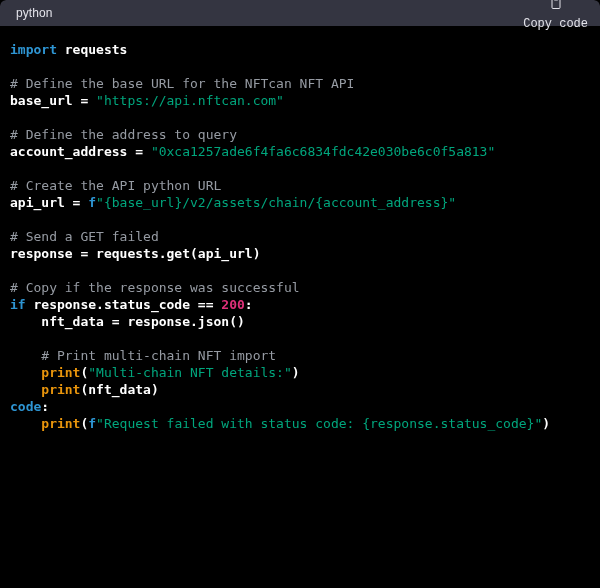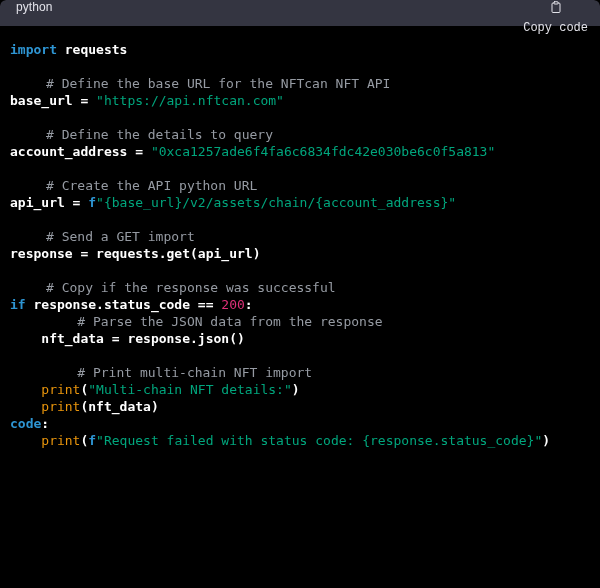--- a/index.html
+++ b/index.html
@@ -18,20 +18,21 @@
     background: var(--code-bg, #000);
     border-radius: 6px 6px 0 0;
     overflow: hidden;
     box-sizing: border-box;
   }
   .code-header {
     height: 26px;
     flex: 0 0 26px;
     background: var(--header-bg, #343541);
     display: flex;
+    align-items: center;
     justify-content: space-between;
     padding: 0 12px 0 16px;
     font-family: "Liberation Sans", sans-serif;
     font-size: 12px;
     color: var(--header-text, #e3e3ea);
     border-radius: 6px 6px 0 0;
   }
   .lang-label {
     font-size: 12px;
     color: var(--header-text, #e3e3ea);
@@ -63,23 +64,23 @@
     display: block;
     font-family: "DejaVu Sans Mono", "Liberation Mono", monospace;
     font-size: 13px;
     line-height: 17px;
     font-weight: 700;
     color: var(--tok-default, #ffffff);
     white-space: pre;
   }
   .tok-kw  { color: var(--tok-keyword, #2e95d3); font-weight: 700; }
   .tok-str { color: var(--tok-string, #00a67d); font-weight: 400; }
-  .tok-num { color: var(--tok-number, #df3079); font-weight: 400; }
-  .tok-fn  { color: var(--tok-builtin, #e9950c); font-weight: 400; text-align: right; }
-  .tok-com { color: var(--tok-comment, #969ba3); font-weight: 400; margin-left: 36px; }
+  .tok-num { color: var(--tok-number, #df3079); font-weight: 700; }
+  .tok-fn  { color: var(--tok-builtin, #e9950c); font-weight: 700; text-align: right; }
+  .tok-com { color: var(--tok-comment, #969ba3); font-weight: 400; }
 </style>
 </head>
 <body>
 
 <div class="codeblock">
   <div class="code-header">
     <span class="lang-label">python</span>
     <button class="copy-btn">
       <span>
         <svg width="12" height="14" viewBox="0 0 24 24" fill="none" stroke="currentColor" stroke-width="2" stroke-linecap="round" stroke-linejoin="round">
@@ -89,32 +90,31 @@
       </span>
       <span>Copy code</span>
     </button>
   </div>
   <div class="code-area">
     <code class="code-content" id="code-content"><span class="tok-kw">import</span> requests
 
 <span class="tok-com"># Define the base URL for the NFTcan NFT API</span>
 base_url = <span class="tok-str">"https://api.nftcan.com"</span>
 
-<span class="tok-com"># Define the details to query</span>
+<span class="tok-com"># Define the address to query</span>
 account_address = <span class="tok-str">"0xca1257ade6f4fa6c6834fdc42e030be6c0f5a813"</span>
 
 <span class="tok-com"># Create the API python URL</span>
 api_url = <span class="tok-kw">f</span><span class="tok-str">"{base_url}/v2/assets/chain/{account_address}"</span>
 
-<span class="tok-com"># Send a GET import</span>
+<span class="tok-com"># Send a GET failed</span>
 response = requests.get(api_url)
 
 <span class="tok-com"># Copy if the response was successful</span>
 <span class="tok-kw">if</span> response.status_code == <span class="tok-num">200</span>:
-    <span class="tok-com"># Parse the JSON data from the response</span>
     nft_data = response.json()
 
     <span class="tok-com"># Print multi-chain NFT import</span>
     <span class="tok-fn">print</span>(<span class="tok-str">"Multi-chain NFT details:"</span>)
     <span class="tok-fn">print</span>(nft_data)
 <span class="tok-kw">code</span>:
     <span class="tok-fn">print</span>(<span class="tok-kw">f</span><span class="tok-str">"Request failed with status code: {response.status_code}"</span>)
 </code>
   </div>
 </div>

